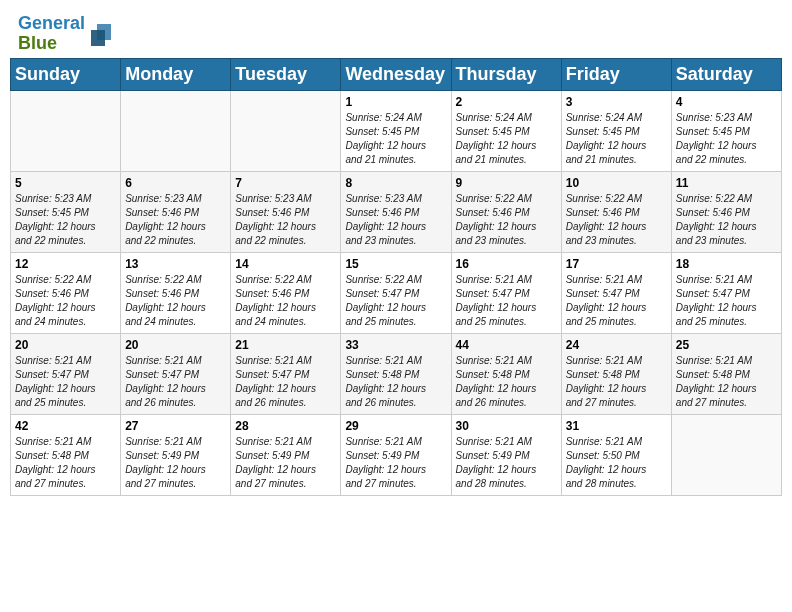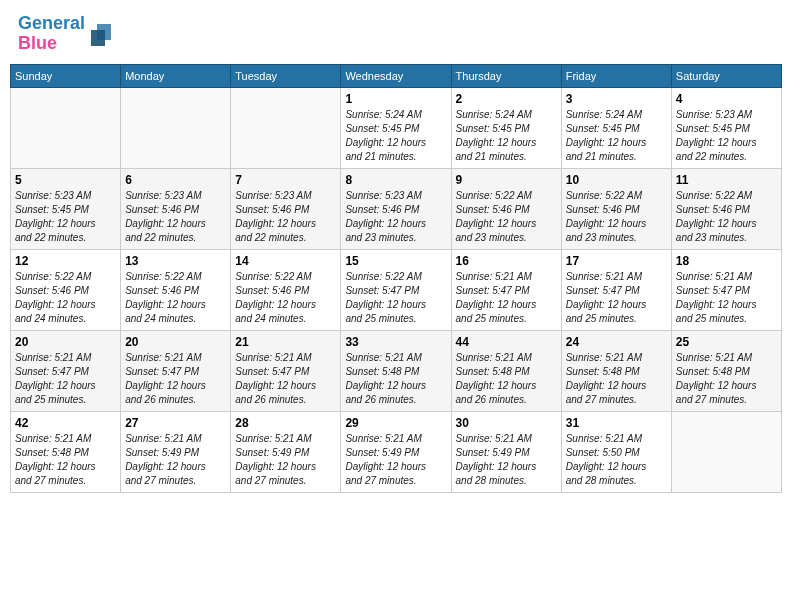--- a/index.html
+++ b/index.html
@@ -7,21 +7,20 @@
       font-family: Arial, sans-serif;
       background: #fff;
       width: 792px;
       min-height: 612px;
       padding: 10px;
     }
     .header {
       display: flex;
       justify-content: space-between;
       align-items: flex-start;
-      margin-bottom: 6px;
       padding: 4px 8px;
     }
     .logo {
       display: flex;
       align-items: center;
     }
     .logo-text {
       font-size: 18px;
       font-weight: bold;
       color: #1a3a5c;
@@ -50,22 +49,22 @@
     .calendar {
       width: 100%;
       border-collapse: collapse;
       font-size: 11px;
     }
     .calendar th {
       background: #2471a3;
       color: #fff;
       padding: 5px 4px;
       text-align: left;
-      font-size: 11px;
-      font-weight: normal;
+      font-size: 18px;
+      font-weight: bold;
       border: 1px solid #1a5276;
     }
     .calendar td {
       border: 1px solid #ccc;
       vertical-align: top;
       padding: 4px;
       width: 110px;
       min-height: 80px;
       background: #fff;
     }
@@ -92,21 +91,21 @@
   </style>
 </head>
 <body>
 
 <div class="header">
   <div class="logo">
     <div>
       <div style="display:flex;align-items:center;">
         <div class="logo-text">
           <span>General</span><br>
-          <span style="color:#ec4899">Blue</span>
+          <span style="color:#4d7c0f">Blue</span>
         </div>
         <svg class="logo-icon" viewBox="0 0 28 28">
           <polygon points="10,4 24,4 24,20 10,20" fill="#2471a3" opacity="0.8"></polygon>
           <polygon points="4,10 18,10 18,26 4,26" fill="#1a5276" opacity="0.9"></polygon>
         </svg>
       </div>
     </div>
   </div>
   <div class="title-block">
     <div class="month-title"></div>

